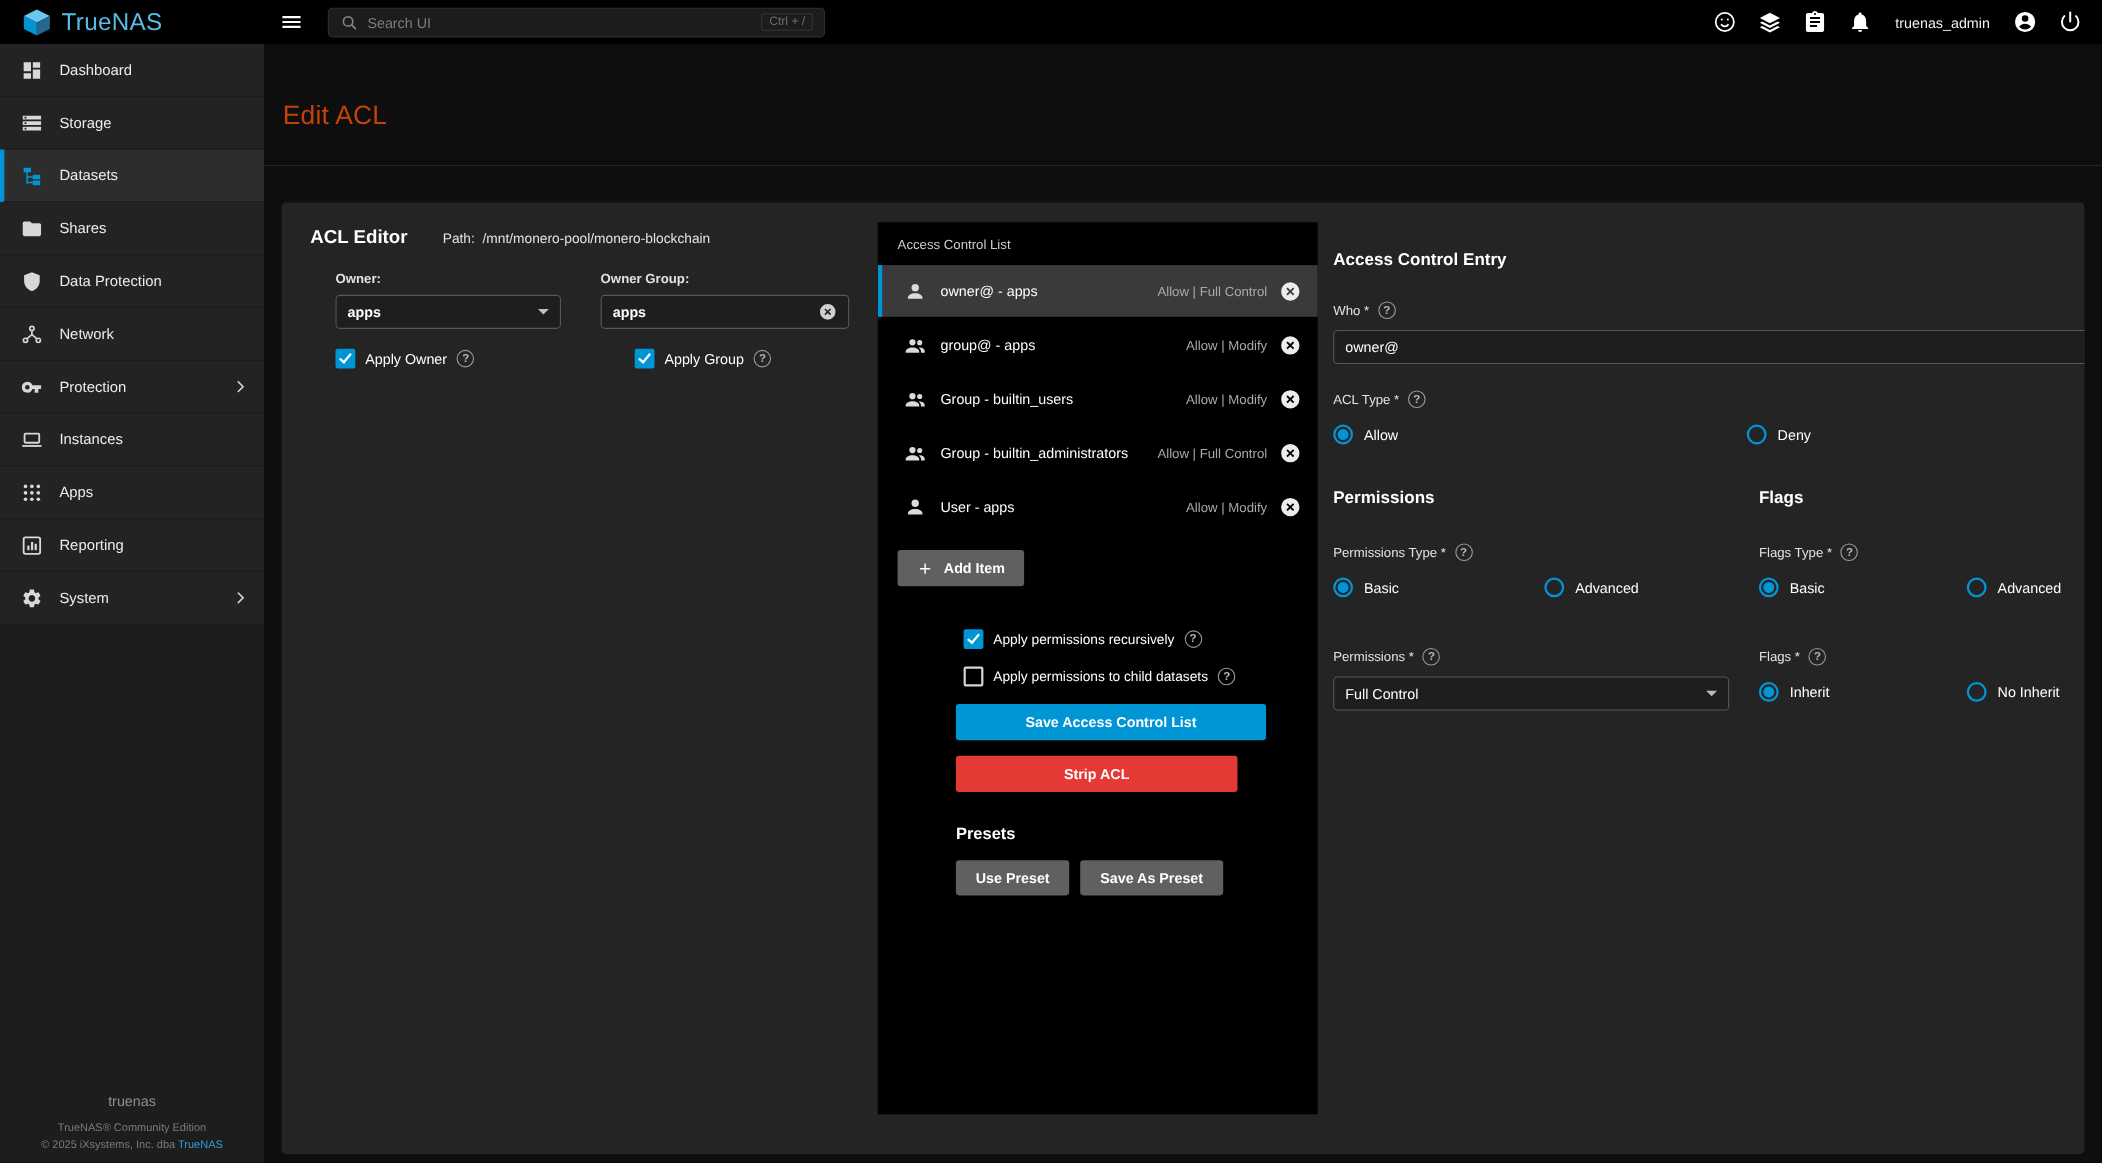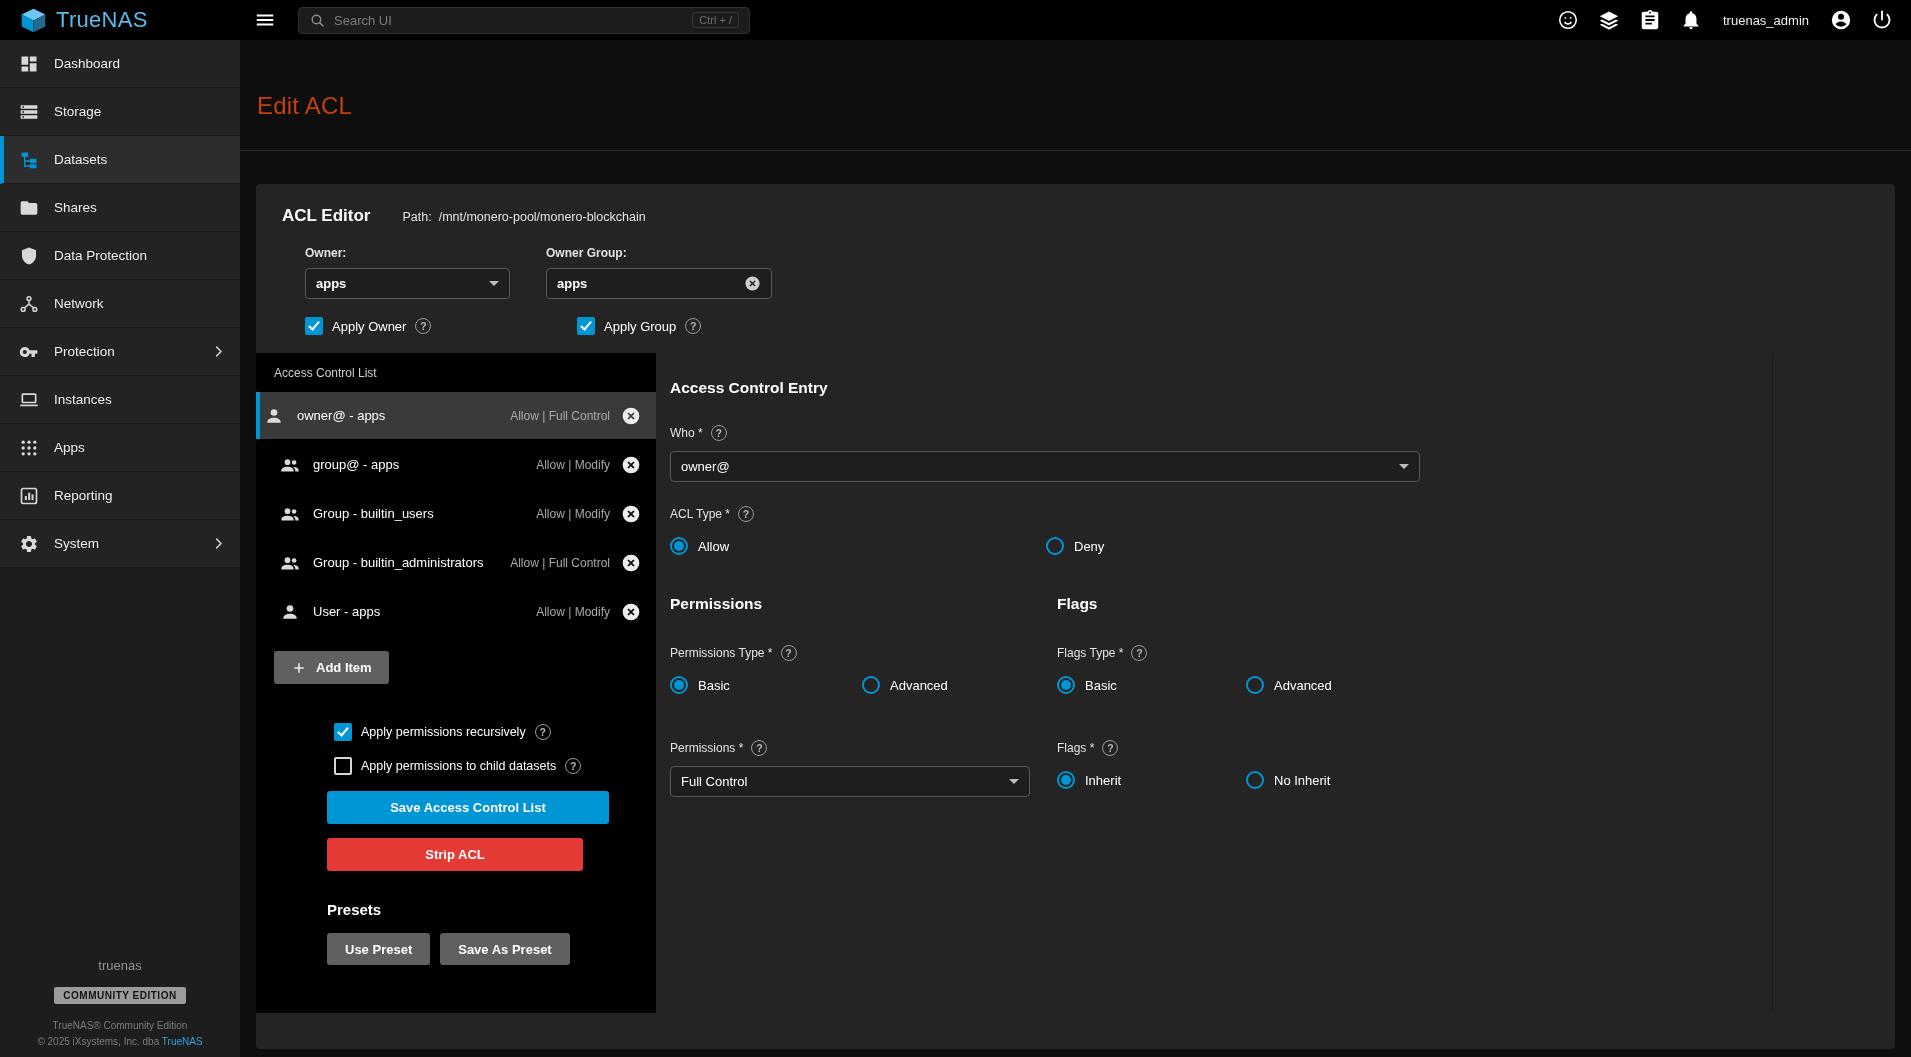--- a/index.html
+++ b/index.html
@@ -39,21 +39,21 @@
   .host{color:#909090;font-size:13px;margin-bottom:12px;}
   .badge{display:inline-block;background:#9b9b9b;color:#141414;font-size:10px;font-weight:bold;letter-spacing:.5px;padding:3px 9px;border-radius:2px;margin-bottom:16px;}
   .edition{color:#7b7b7b;font-size:10px;margin-bottom:5px;}
   .copy{color:#7b7b7b;font-size:10px;}
   .copy .blue{color:#2ea2dd;cursor:pointer;}
 
   
   .main{position:absolute;top:40px;left:240px;right:0;bottom:0;background:#0e0e0e;overflow:hidden;}
   .page-title{margin:52px 0 4px 17px;font-size:24px;font-weight:normal;color:#c2410c;letter-spacing:.2px;}
   .header-divider{margin-top:30px;border-bottom:1px solid #252525;}
-  .card{margin:33px 16px 0;height:865px;background:#242424;border-radius:4px;display:flex;flex-direction:column;overflow:hidden;}
+  .card{margin:33px 16px 0;height:865px;background:#242424;border-radius:4px;display:flex;flex-direction:row;overflow:hidden;}
   .card-header{padding:22px 26px 0;flex:none;}
   .editor-title-row{display:flex;align-items:baseline;gap:32px;}
   .editor-title{font-size:17px;font-weight:bold;color:#fff;}
   .path-row{display:flex;gap:7px;font-size:12.5px;color:#e2e2e2;}
   .fields-row{display:flex;gap:36px;margin:20px 0 0 23px;font-weight:bold;}
   .field > label{display:block;font-size:12px;color:#e2e2e2;margin-bottom:8px;}
   .control{height:31px;background:#1e1e1e;border:1px solid #575757;border-radius:4px;display:flex;align-items:center;padding:0 10px;font-size:13px;color:#fff;cursor:pointer;}
   .owner-select{width:205px;}
   .owner-group{width:226px;}
   .grow{flex:1;}
@@ -68,21 +68,21 @@
   .checkbox.checked::after{content:"";position:absolute;left:6px;top:2px;width:4px;height:9px;border:solid #fff;border-width:0 2px 2px 0;transform:rotate(40deg);}
   .checkbox.unchecked{border:2px solid #d6d6d6;}
   .help{width:16px;height:16px;border:1.5px solid #9a9a9a;border-radius:50%;display:inline-flex;align-items:center;justify-content:center;flex:none;cursor:pointer;}
   .help::after{content:"?";color:#b8b8b8;font-size:10.5px;font-weight:bold;}
   .card-body{flex:1;display:flex;margin-top:18px;min-height:0;padding-bottom:36px;}
 
   
   .acl-panel{width:400px;flex:none;background:#000000;padding-top:13px;overflow:hidden;}
   .panel-title{font-size:12px;color:#cfcfcf;margin:0 0 12px 18px;}
   .ace-item{height:47px;display:flex;align-items:center;padding-left:24px;margin-bottom:2px;cursor:pointer;}
-  .ace-item.selected{background:#3a3a3a;border-left:4px solid var(--accent,#0095d5);padding-left:4px;}
+  .ace-item.selected{background:#3a3a3a;border-left:4px solid var(--accent,#0095d5);padding-left:20px;}
   .ace-icon{width:20px;height:20px;color:#dadada;margin-right:13px;flex:none;}
   .ace-icon svg{width:100%;height:100%;display:block;}
   .ace-who{flex:1;font-size:13px;color:#fff;}
   .ace-perm{font-size:12px;color:#a9a9a9;margin-right:11px;}
   .ace-remove{width:20px;height:20px;color:#ececec;margin-right:15px;flex:none;cursor:pointer;}
   .ace-remove svg{width:100%;height:100%;display:block;}
   .add-item{margin:14px 0 0 18px;height:33px;background:#606060;border:none;border-radius:3px;color:#fff;font-weight:bold;font-size:13px;font-family:inherit;display:inline-flex;align-items:center;gap:9px;padding:0 17px;cursor:pointer;}
   .add-item .ic{width:16px;height:16px;}
   .panel-options{margin:39px 0 0 71px;width:256px;}
   .panel-options .check-row{margin-bottom:16px;padding-left:7px;}
@@ -334,21 +334,20 @@
     <span class="nav-label">System</span>
     <span class="nav-chevron">
             <svg viewBox="0 0 24 24" fill="none" stroke="currentColor" stroke-width="2.4" stroke-linecap="round">
               <path d="M9 5l7 7-7 7"></path>
             </svg>
           </span>
   </div>
 </nav>
     <div class="sidebar-footer">
       <div class="host">truenas</div>
-      <div><span class="badge">COMMUNITY EDITION</span></div>
       <div class="edition">TrueNAS® Community Edition</div>
       <div class="copy"><span>© 2025 iXsystems, Inc. dba </span><span class="blue">TrueNAS</span></div>
     </div>
   </aside>
 
   <main class="main">
     <h1 class="page-title">Edit ACL</h1>
     <div class="header-divider"></div>
 
     <section class="card">

